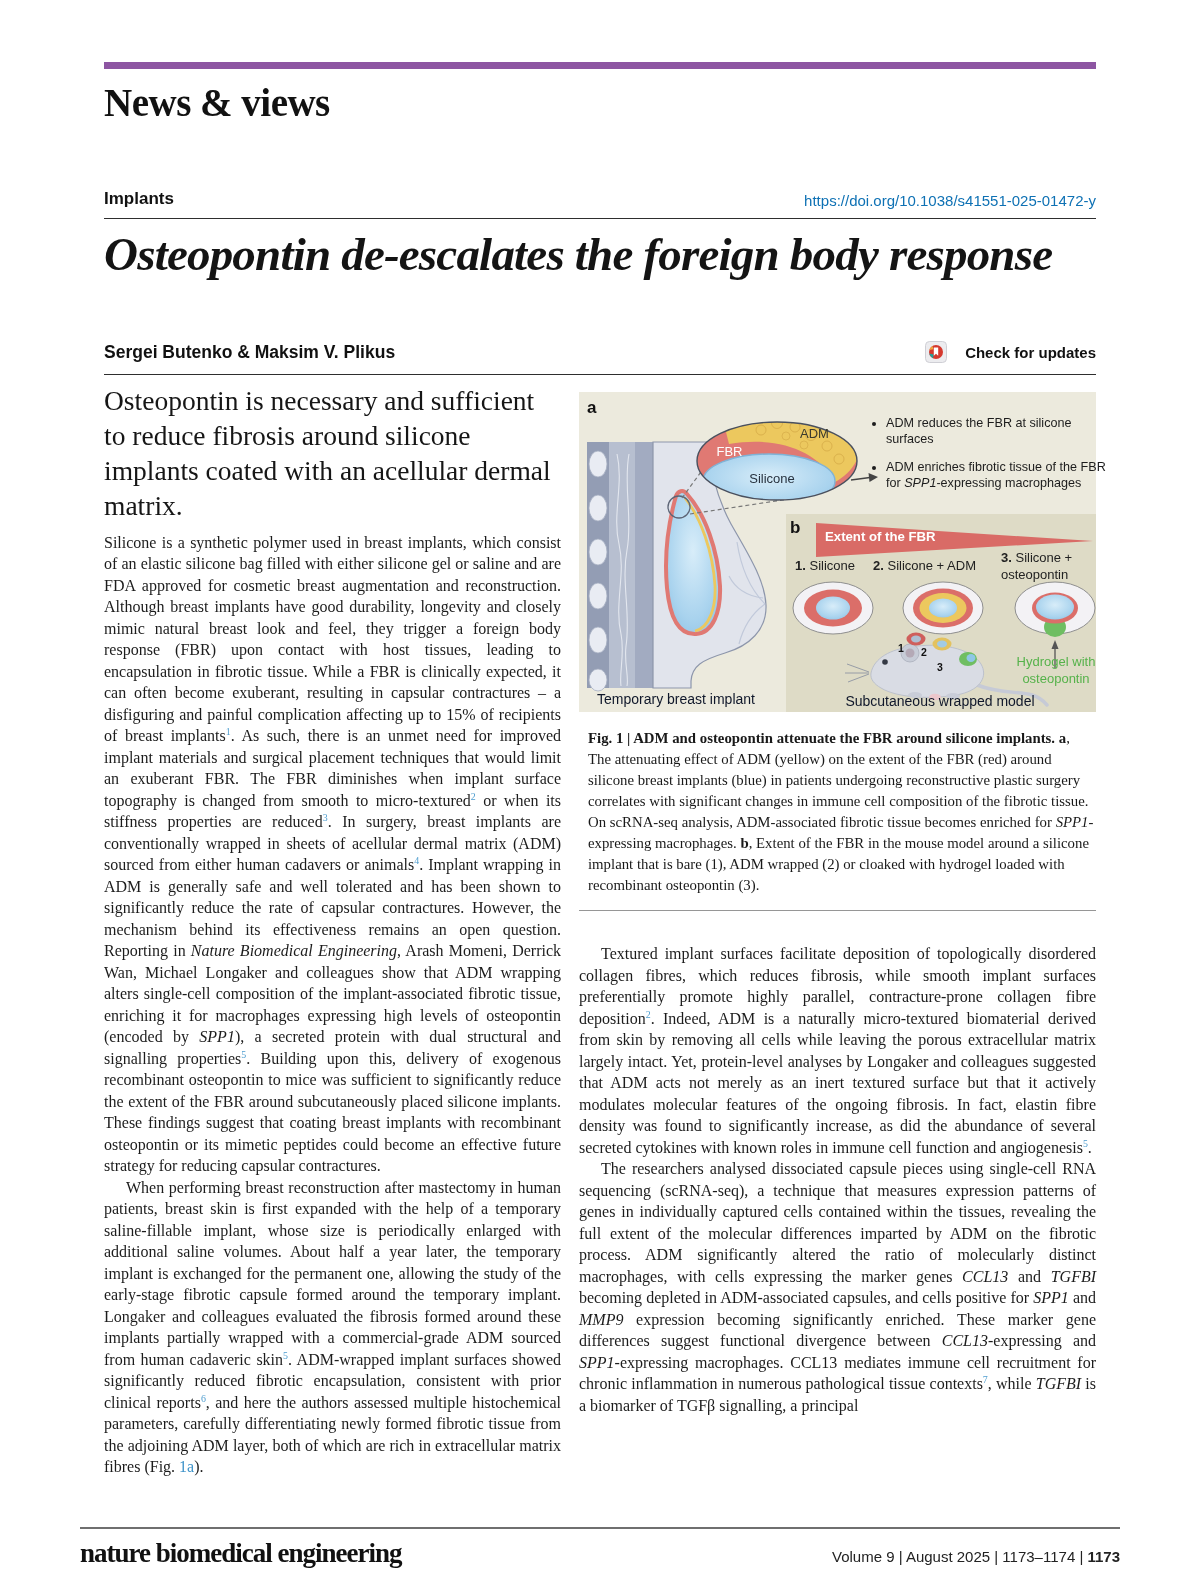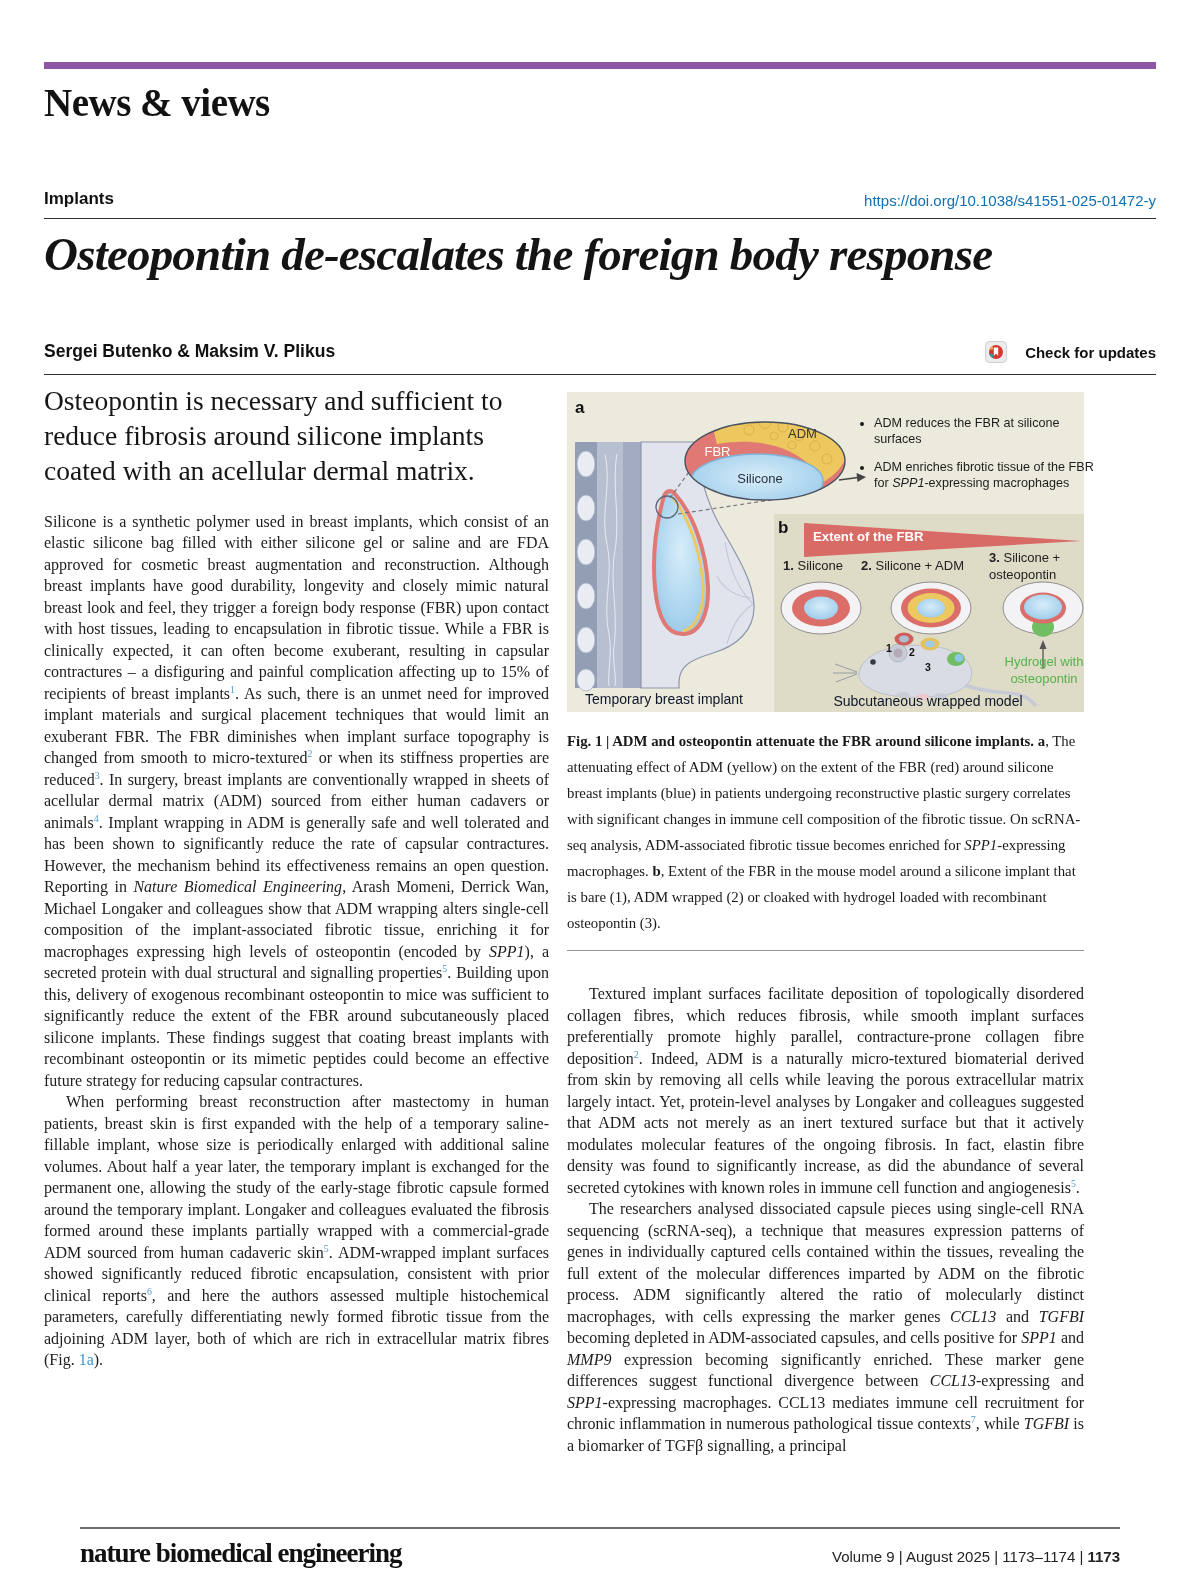--- a/index.html
+++ b/index.html
@@ -1,44 +1,44 @@
 <!DOCTYPE html>
 <html lang="en"><head>
 <meta charset="utf-8">
 <style>
   html,body{margin:0;padding:0;background:#fff;}
   .page{width:1200px;height:1593px;position:relative;background:#fff;overflow:hidden;
         font-family:"Liberation Serif",serif;color:#1b1b1b;}
-  .content{padding:0 44px;}
+  .content{padding:0 104px;}
 
   .topbar{margin-top:62px;height:7px;background:#8d55a2;}
   .section-heading{font-family:"Liberation Serif",serif;font-weight:bold;font-size:39px;
         letter-spacing:-0.5px;margin:11px 0 0;color:#121212;}
 
   .meta-row{display:flex;justify-content:space-between;align-items:flex-end;margin-top:64px;
         font-family:"Liberation Sans",sans-serif;}
   .category{font-weight:bold;font-size:17px;color:#111;}
   .doi-link{font-size:15px;color:#0e71b4;text-decoration:none;}
 
   .rule-dark{border:0;border-top:1.5px solid #2e2e2e;margin:9px 0 0;}
 
   .article-title{font-family:"Liberation Serif",serif;font-weight:700;font-size:47px;
         line-height:1.15;letter-spacing:-0.8px;margin:8px 0 0;color:#141414;max-width:990px;font-style:italic;}
 
-  .byline-row{display:flex;justify-content:space-between;align-items:flex-start;margin-top:60px;
+  .byline-row{display:flex;justify-content:space-between;align-items:center;margin-top:60px;
         font-family:"Liberation Sans",sans-serif;}
   .authors{font-weight:bold;font-size:17.5px;color:#111;}
   .check-updates{display:flex;align-items:center;gap:18px;font-weight:bold;font-size:15px;
         color:#111;cursor:pointer;}
 
   .columns{display:flex;gap:18px;margin-top:9px;}
   .col-left{width:505px;}
   .col-right{width:517px;}
 
-  .standfirst{font-size:27.5px;line-height:1.27;color:#161616;margin:0 0 22px;}
+  .standfirst{font-size:27.5px;line-height:1.27;color:#161616;margin:0 0 8px;}
 
   .para{font-size:16px;line-height:21.5px;text-align:justify;hyphens:auto;-webkit-hyphens:auto;
         margin:0;color:#1c1c1c;}
   .para.indent{text-indent:22px;}
 
   .seg-i{font-style:italic;}
   .seg-b{font-weight:bold;}
   .seg-sup{color:#4e9dcf;font-size:62%;vertical-align:super;line-height:0;}
   .seg-link{color:#3e93c9;}
 
@@ -51,21 +51,21 @@
   .fig-bullets{margin:0;padding-left:13px;width:220px;font-size:12.6px;line-height:1.27;color:#1d1d1d;}
   .fig-bullets li{margin-bottom:12px;}
   .inset-label{font-size:13px;text-align:center;}
   .banner-text{color:#fff;font-weight:bold;font-size:13.2px;}
   .cond{font-size:13px;color:#222;line-height:1.3;}
   .cond .num{font-weight:bold;}
   .hydrogel{color:#56b24b;font-size:13px;line-height:1.3;text-align:center;}
   .fig-cap-label{font-size:14px;color:#0f172a;}
   .mouse-num{position:absolute;font-size:10.5px;font-weight:bold;color:#111;}
 
-  .fig-caption{margin-top:16px;font-size:14.8px;line-height:26px;color:#191919;}
+  .fig-caption{margin-top:16px;font-size:14.8px;line-height:21px;color:#191919;margin-left:9px;}
   .caption-rule{border:0;border-top:1px solid #969696;margin:14px 0 0;}
   .right-body{margin-top:32px;}
 
   
   .page-footer{position:absolute;left:80px;right:80px;bottom:24px;}
   .footer-rule{border:0;border-top:2px solid #6f6f6f;margin:0 0 9px;}
   .footer-row{display:flex;justify-content:space-between;align-items:baseline;}
   .journal-logo{font-family:"Liberation Serif",serif;font-weight:bold;font-size:27px;
         letter-spacing:-1px;color:#111;}
   .issue-info{font-family:"Liberation Sans",sans-serif;font-size:15px;color:#222;}

